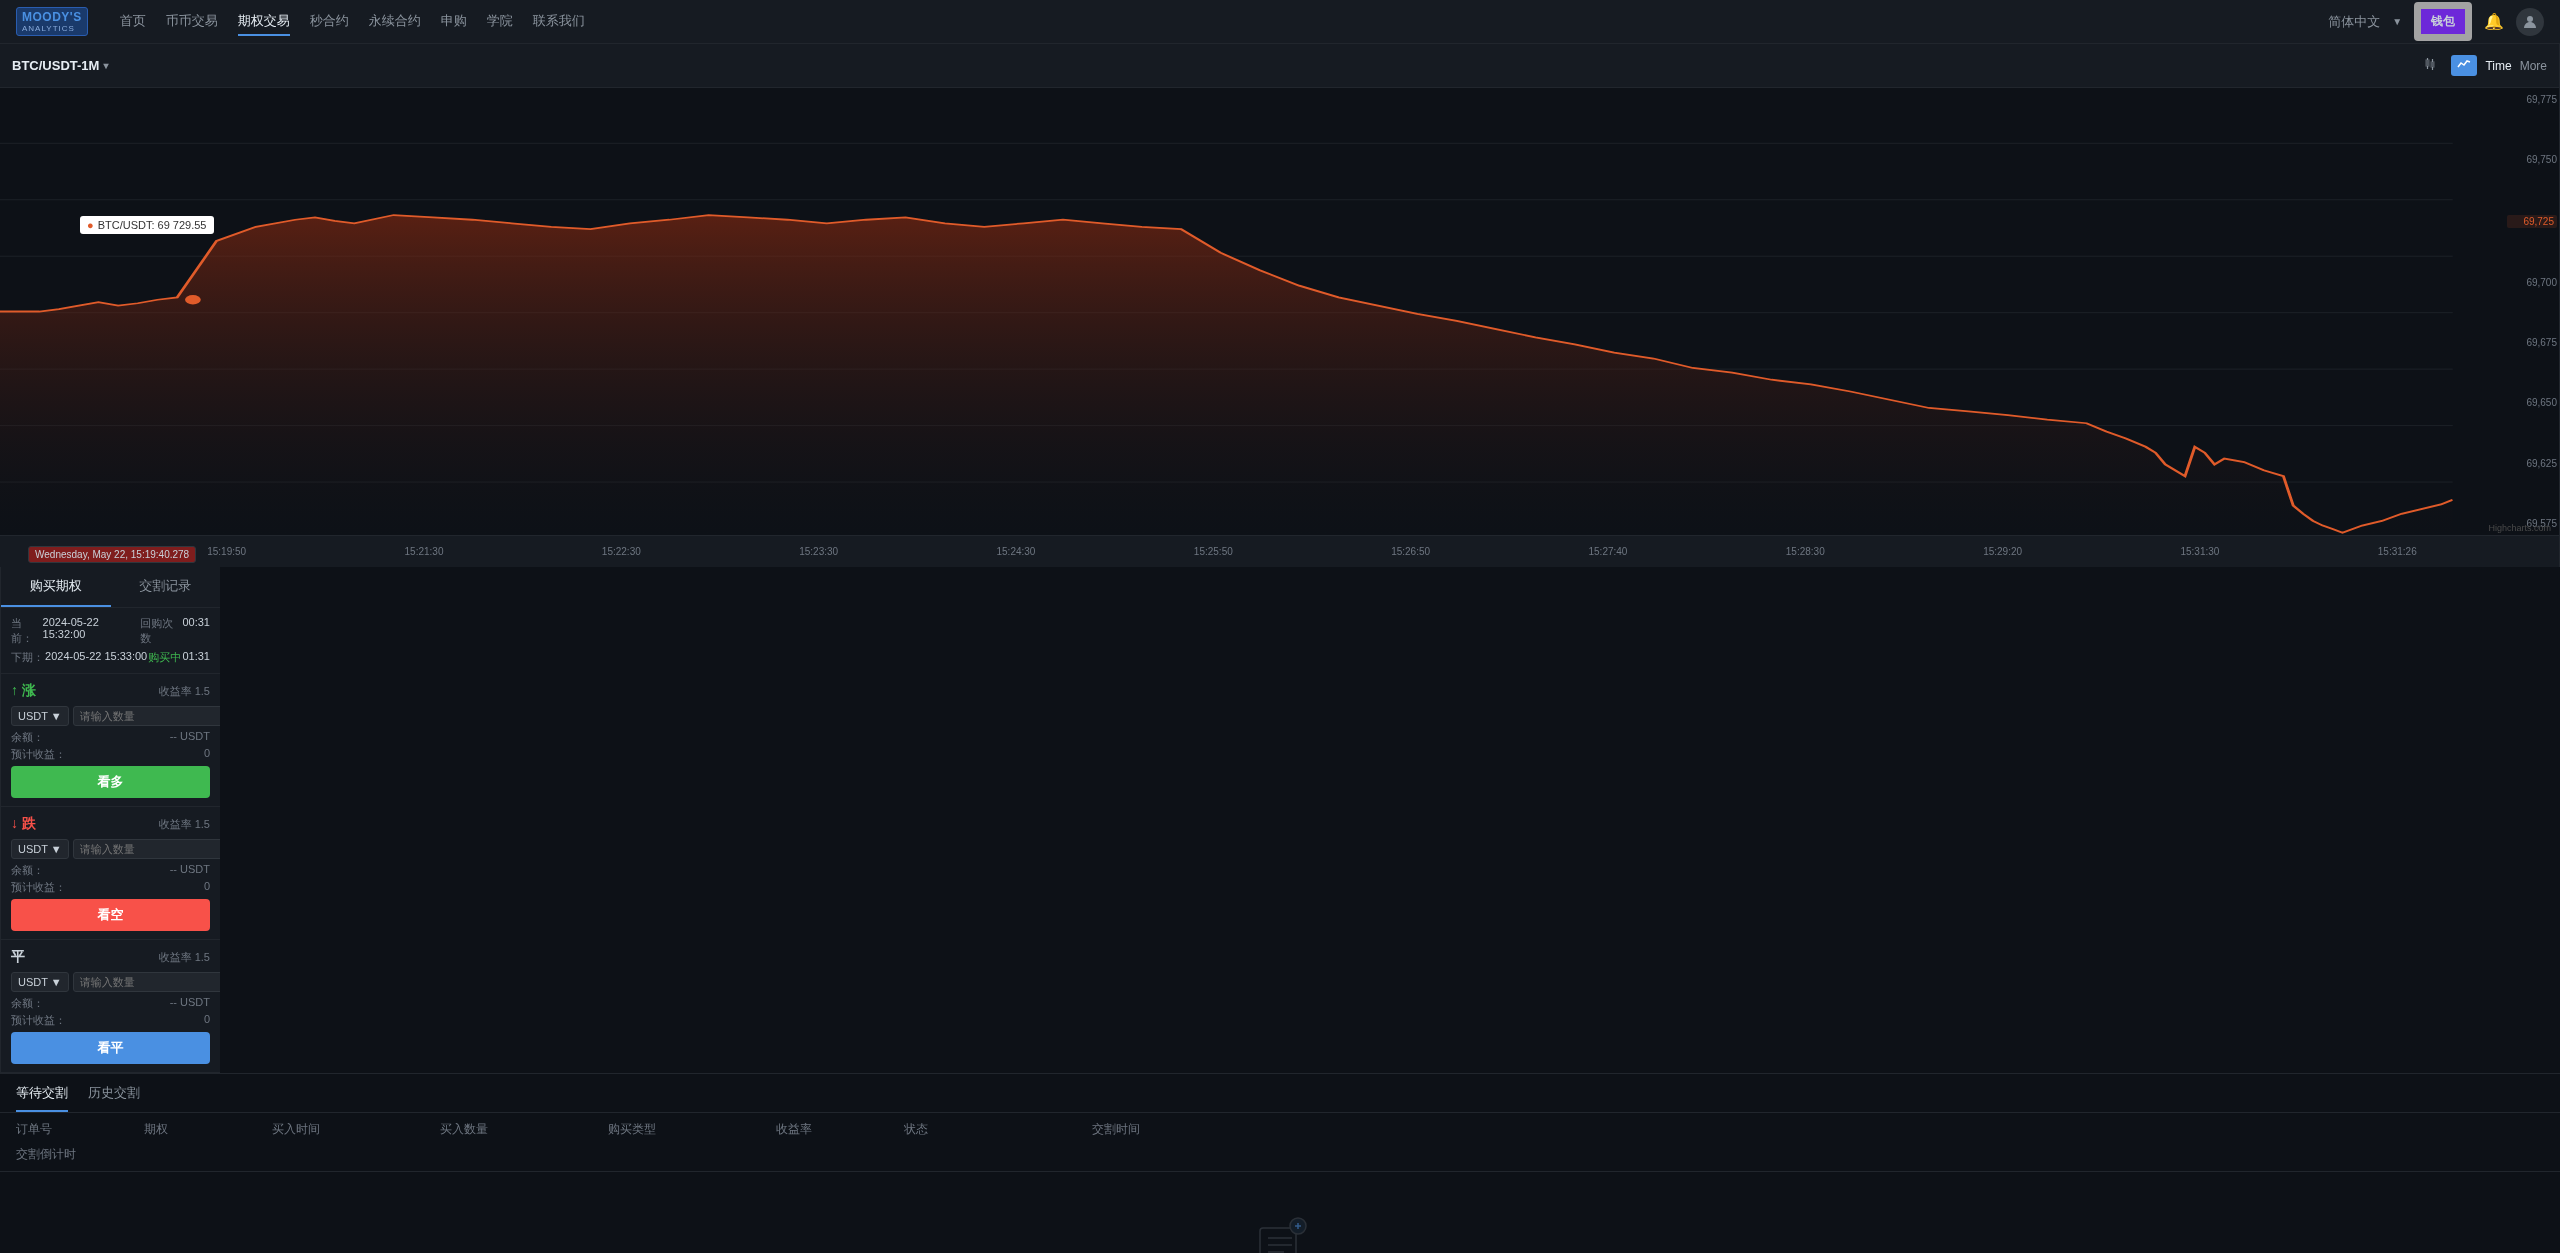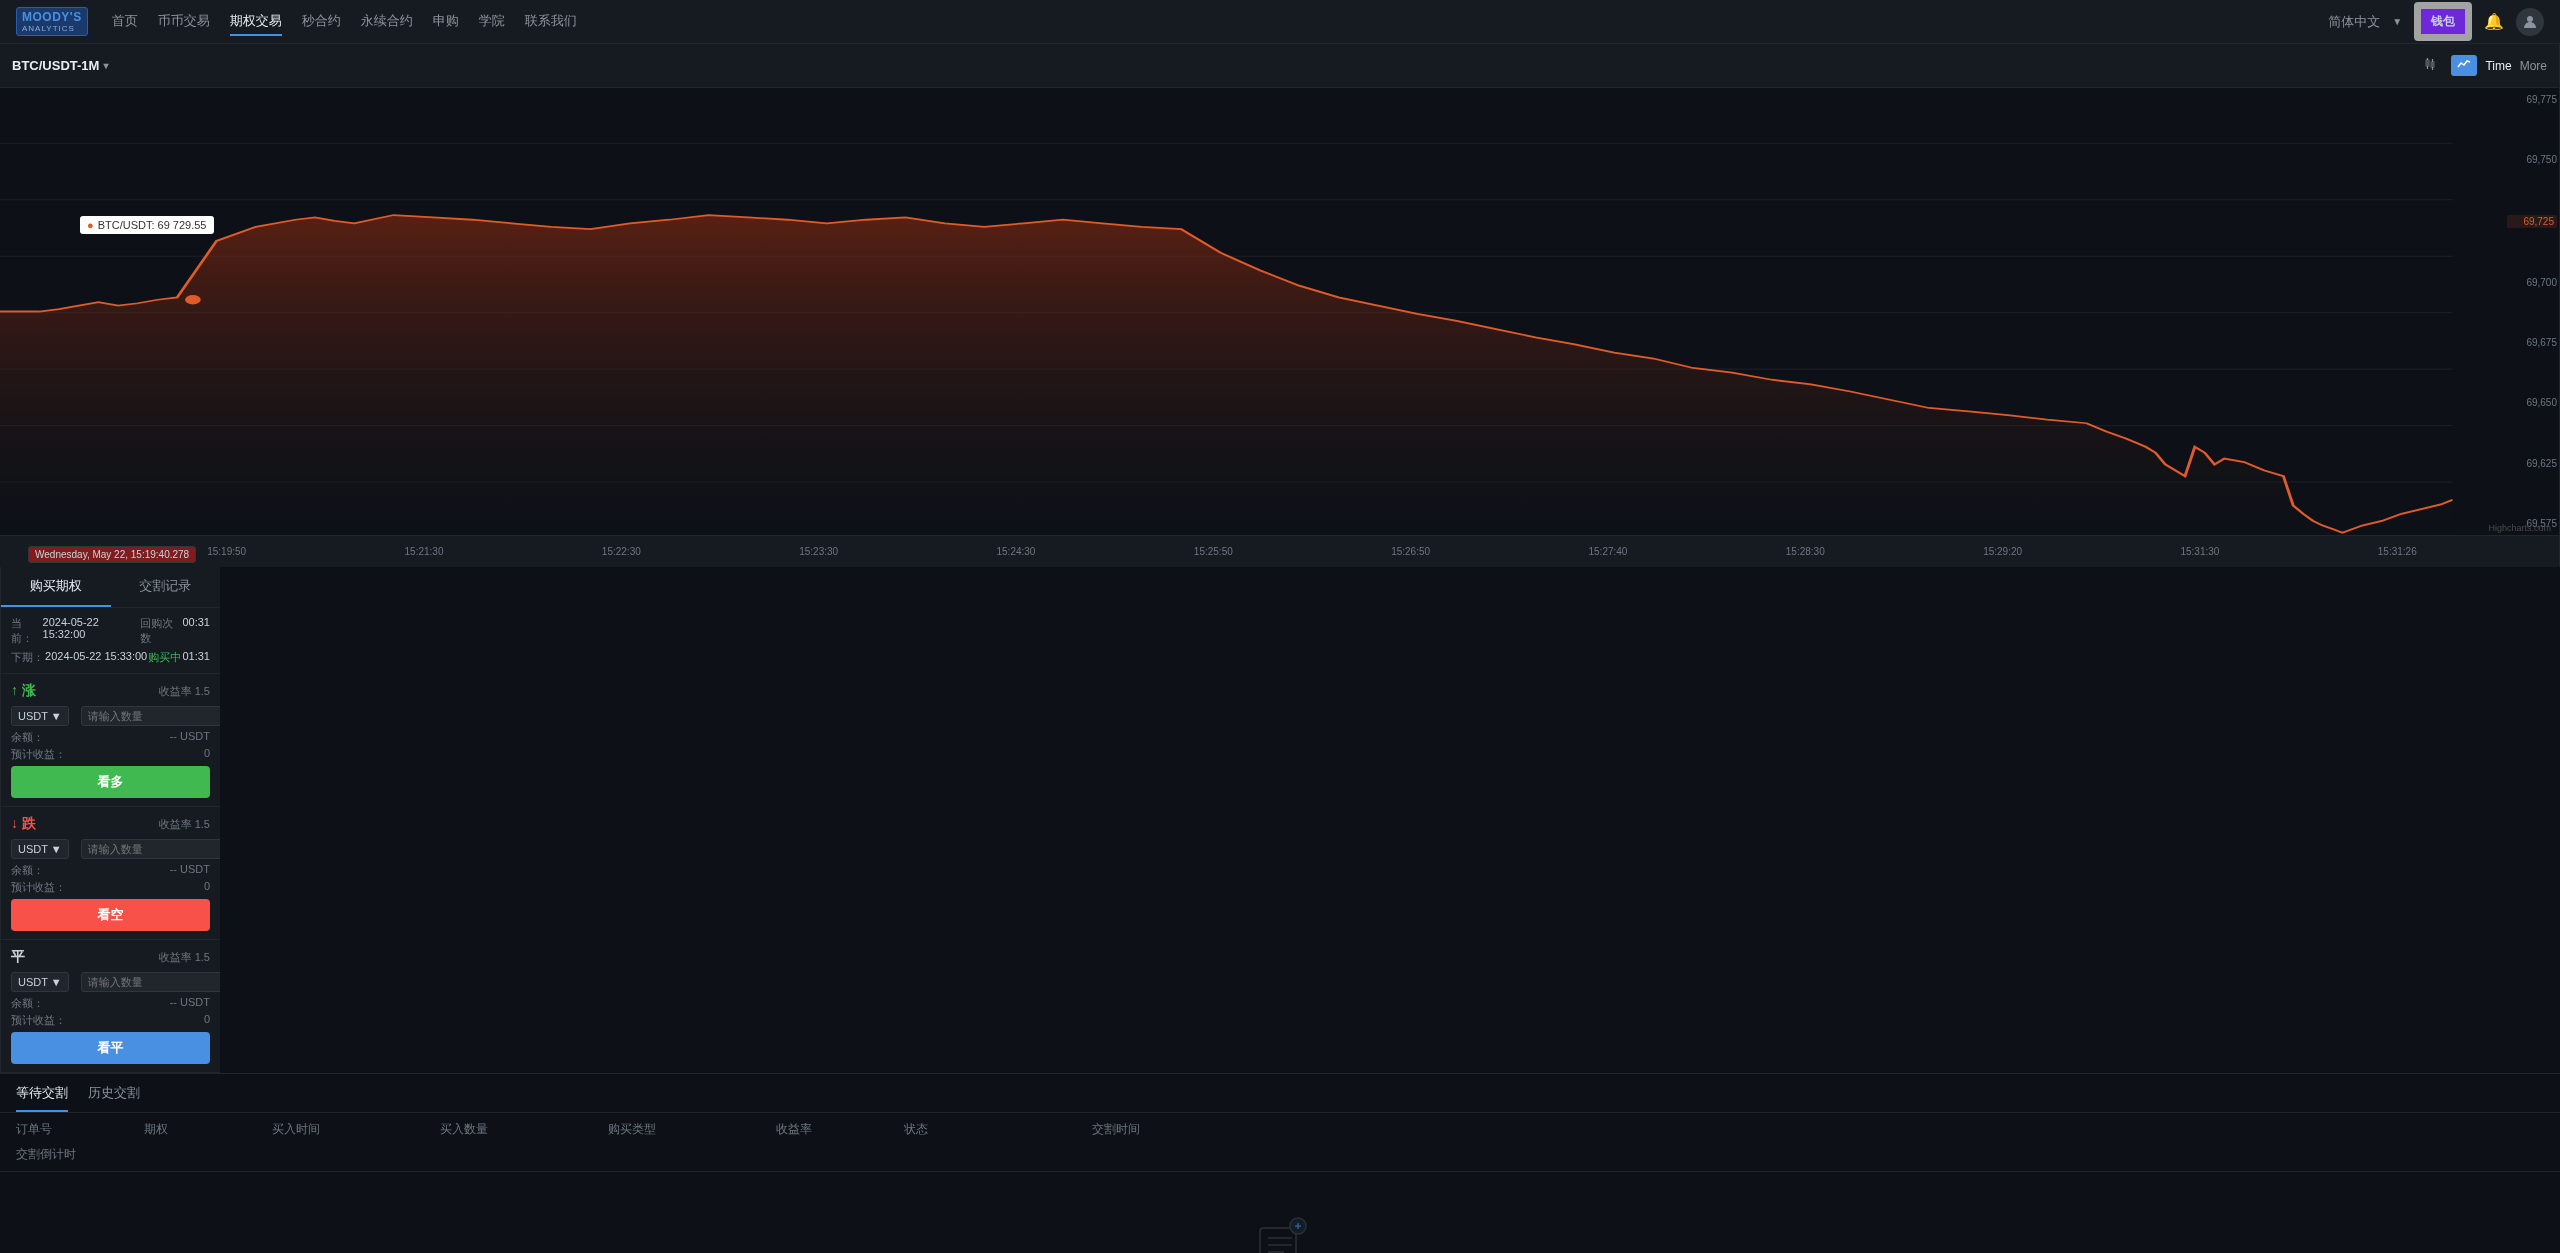--- a/index.html
+++ b/index.html
@@ -1,20 +1,20 @@
 <!DOCTYPE html>
 <html><head>
   <meta charset="utf-8">
   <style>
     * { box-sizing: border-box; margin: 0; padding: 0; }
     body { background: #0d1117; color: #c9d1d9; font-family: 'PingFang SC', 'Microsoft YaHei', Arial, sans-serif; font-size: 13px; min-width: 1280px; }
 
     
     .navbar { background: #161b22; height: 44px; display: flex; align-items: center; padding: 0 16px; border-bottom: 1px solid #21262d; }
-    .logo { display: flex; align-items: center; margin-right: 24px; }
+    .logo { display: flex; align-items: center; margin-right: 32px; }
     .logo-box { background: #1a3a6b; border: 1px solid #2a5db0; border-radius: 3px; padding: 2px 5px; }
     .logo-box .brand { color: #4a90e2; font-weight: 700; font-size: 12px; letter-spacing: 0.5px; }
     .logo-box .sub { color: #8aabdc; font-size: 8px; letter-spacing: 1px; }
     .nav-links { display: flex; gap: 20px; flex: 1; }
     .nav-link { color: #8b949e; font-size: 13px; cursor: pointer; padding: 4px 0; text-decoration: none; }
     .nav-link.active { color: #e6edf3; border-bottom: 2px solid #4a90e2; }
     .nav-right { display: flex; align-items: center; gap: 12px; margin-left: auto; }
     .nav-lang { color: #8b949e; font-size: 13px; cursor: pointer; }
     .nav-wallet { background: #6d28d9; border: 7px solid #a3a3a3; border-radius: 4px; padding: 4px 10px; color: #c9d1d9; font-size: 12px; cursor: pointer; font-weight: bold; }
     .nav-bell { color: #8b949e; font-size: 16px; cursor: pointer; }
@@ -61,21 +61,21 @@
     .trade-info-status { color: #3fb950; }
 
     .trade-section { padding: 8px 10px; border-bottom: 1px solid #21262d; }
     .trade-direction { display: flex; align-items: center; justify-content: space-between; margin-bottom: 6px; }
     .trade-dir-label { font-size: 14px; font-weight: 600; }
     .trade-dir-up { color: #3fb950; }
     .trade-dir-down { color: #f85149; }
     .trade-dir-flat { color: #c9d1d9; }
     .trade-yield { font-size: 11px; color: #6e7681; }
 
-    .trade-input-row { display: flex; gap: 12px; margin-bottom: 4px; align-items: center; }
+    .trade-input-row { display: flex; gap: 4px; margin-bottom: 4px; align-items: center; }
     .trade-currency-sel { background: #21262d; border: 1px solid #30363d; color: #c9d1d9; font-size: 11px; padding: 3px 6px; border-radius: 3px; cursor: pointer; white-space: nowrap; }
     .trade-input { background: #21262d; border: 1px solid #30363d; color: #6e7681; font-size: 11px; padding: 3px 6px; border-radius: 3px; flex: 1; outline: none; }
     .trade-balance { font-size: 11px; color: #6e7681; margin-bottom: 2px; display: flex; justify-content: space-between; }
     .trade-total { font-size: 11px; color: #6e7681; display: flex; justify-content: space-between; margin-bottom: 4px; }
 
     .btn-buy { width: 100%; background: #3fb950; border: none; color: #fff; font-size: 13px; font-weight: 600; padding: 7px; border-radius: 4px; cursor: pointer; }
     .btn-sell { width: 100%; background: #f85149; border: none; color: #fff; font-size: 13px; font-weight: 600; padding: 7px; border-radius: 4px; cursor: pointer; }
     .btn-flat { width: 100%; background: #4a90e2; border: none; color: #fff; font-size: 13px; font-weight: 600; padding: 7px; border-radius: 4px; cursor: pointer; }
 
     

